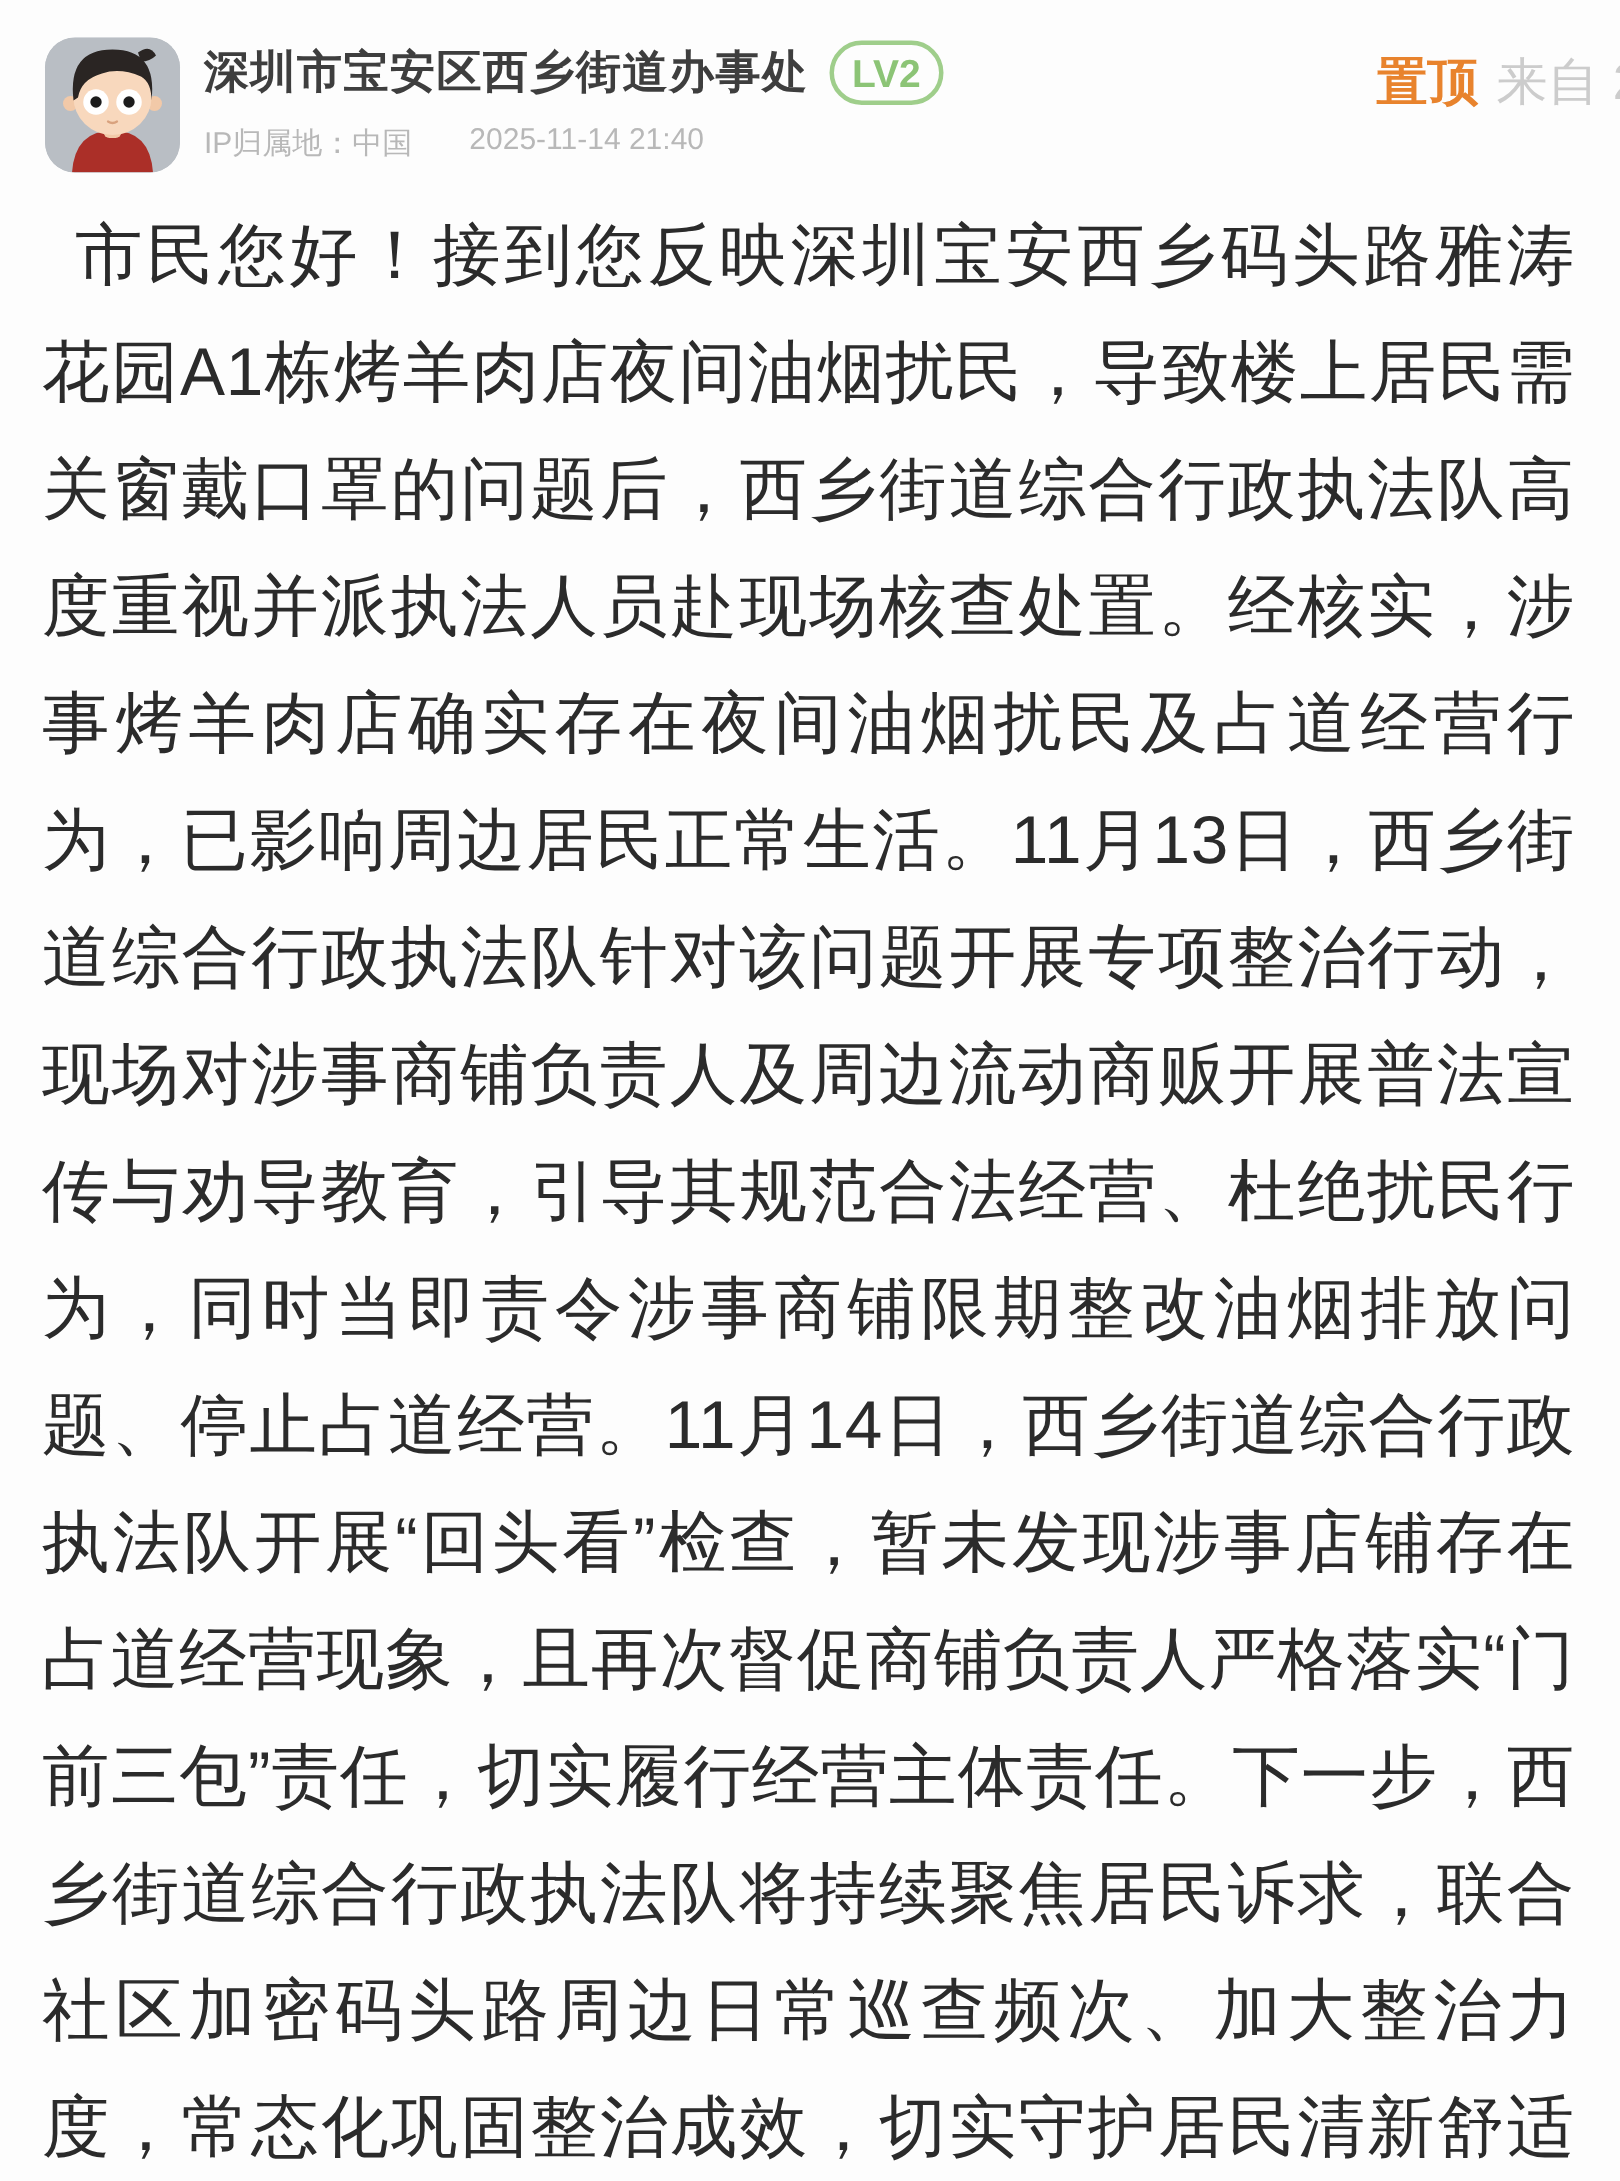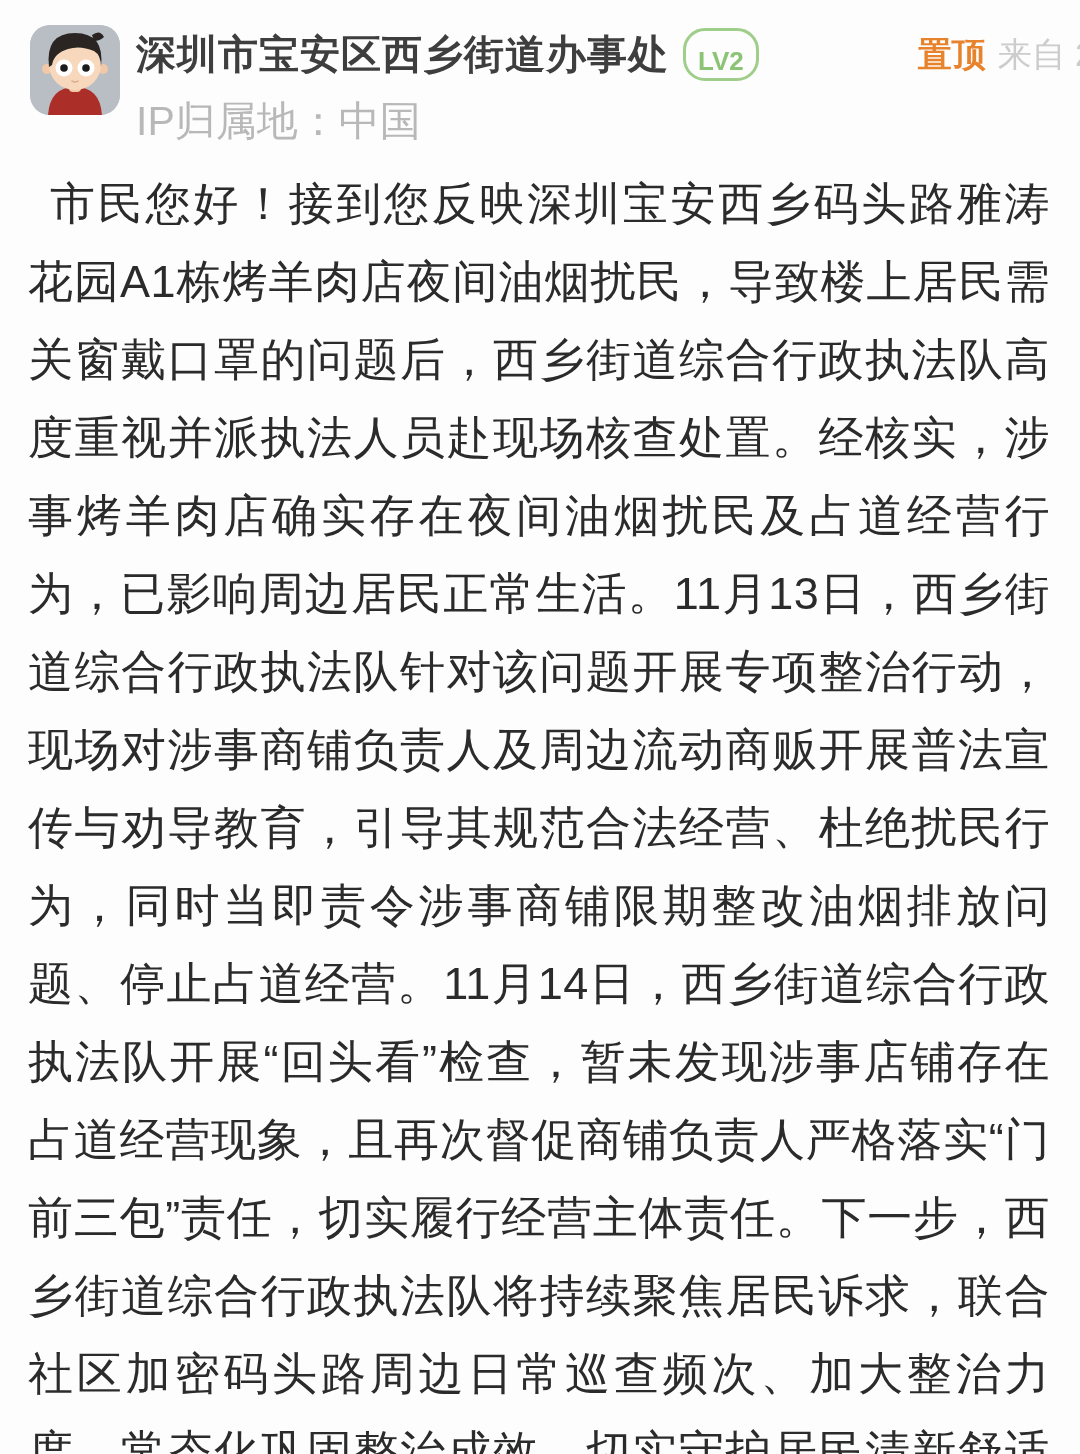--- a/index.html
+++ b/index.html
@@ -35,39 +35,39 @@
     flex: 1 1 auto;
     min-width: 0;
   }
   .name-row {
     display: flex;
     align-items: center;
     gap: 14px;
     margin-top: 2px;
   }
   .username {
-    font-size: 40px;
+    font-size: 30px;
     font-weight: 700;
     color: #3e3e3e;
     letter-spacing: 1px;
     white-space: nowrap;
   }
   .level-badge {
     display: inline-block;
     border: 3px solid #9fce8b;
     color: #8cc476;
     font-size: 26px;
     font-weight: 600;
     border-radius: 22px;
-    padding: 16px 12px 3px 12px;
+    padding: 5px 12px 3px 12px;
     line-height: 1.1;
   }
   .meta-row {
     margin-top: 12px;
-    font-size: 41px;
+    font-size: 20px;
     color: #b8b8b8;
     display: flex;
     gap: 38px;
     white-space: nowrap;
   }
   .header-right {
     position: absolute;
     top: 32px;
     right: -14px;
     display: flex;
@@ -129,20 +129,21 @@
       </svg>
     </div>
 
     <div class="header-main">
       <div class="name-row">
         <span class="username">深圳市宝安区西乡街道办事处</span>
         <span class="level-badge">LV2</span>
       </div>
       <div class="meta-row">
         <span class="ip-location">IP归属地：中国</span>
+        <span class="timestamp">2025-11-14 21:40</span>
       </div>
     </div>
 
     <div class="header-right">
       <span class="pinned">置顶</span>
       <span class="from">来自 2</span>
     </div>
 
   </div>
 

